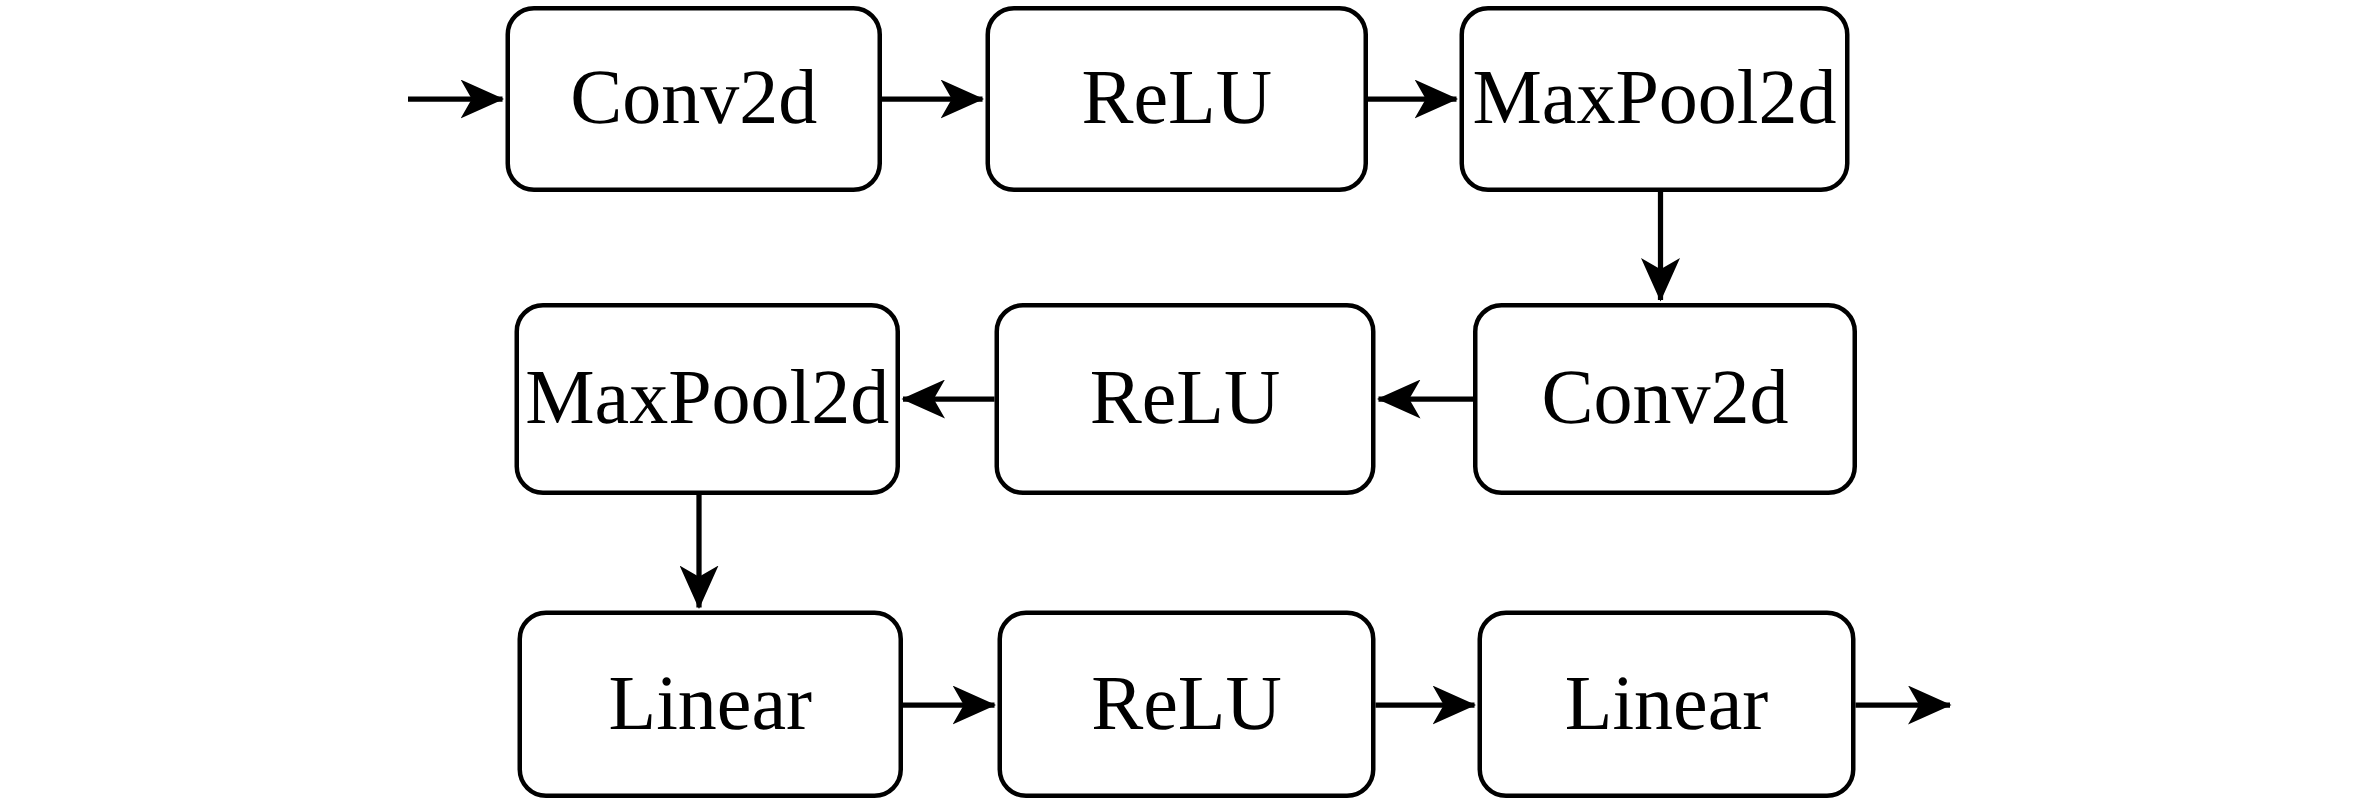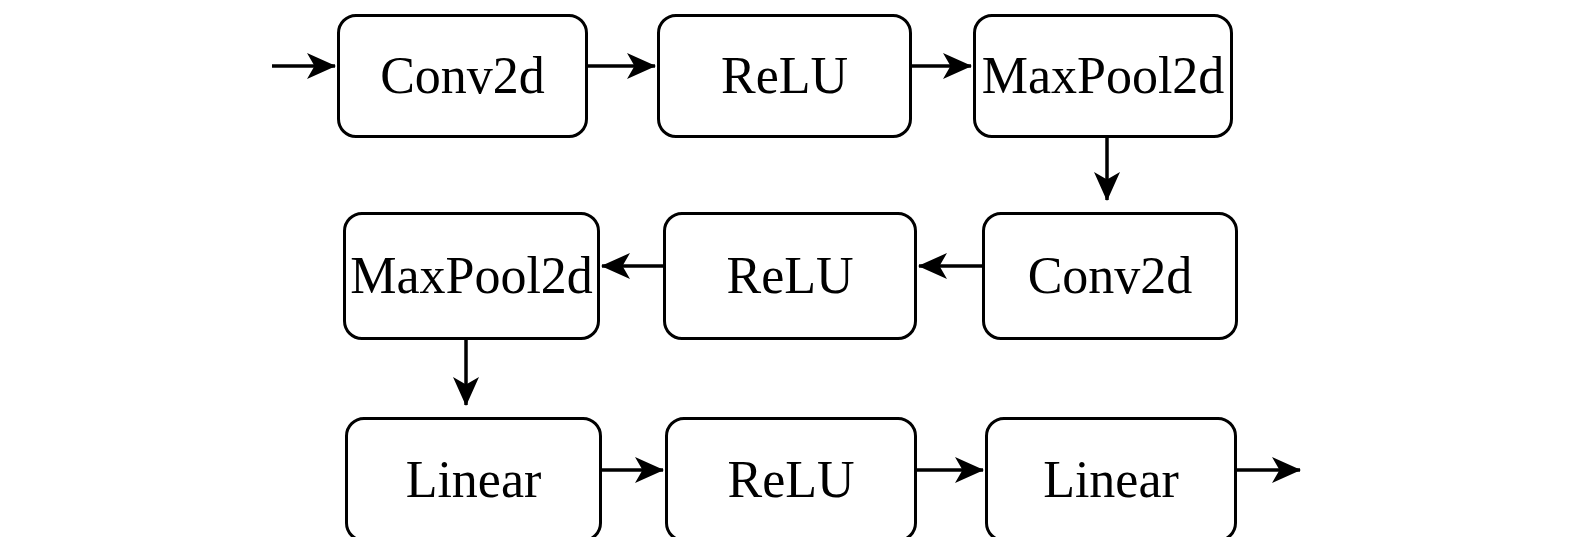--- a/index.html
+++ b/index.html
@@ -25,21 +25,20 @@
   }
   .node {
     position: absolute;
     box-sizing: border-box;
     background: #ffffff;
     border: 3.5px solid #000000;
     border-radius: 19px;
     display: flex;
     align-items: center;
     justify-content: center;
-    margin-top: 10px;
   }
   .node-label {
     font-size: 52px;
     line-height: 1;
     color: #000000;
     white-space: nowrap;
     letter-spacing: 0px;
   }
   
   .n0 { left: 337px; top:   4px; width: 251px; height: 124px; }

